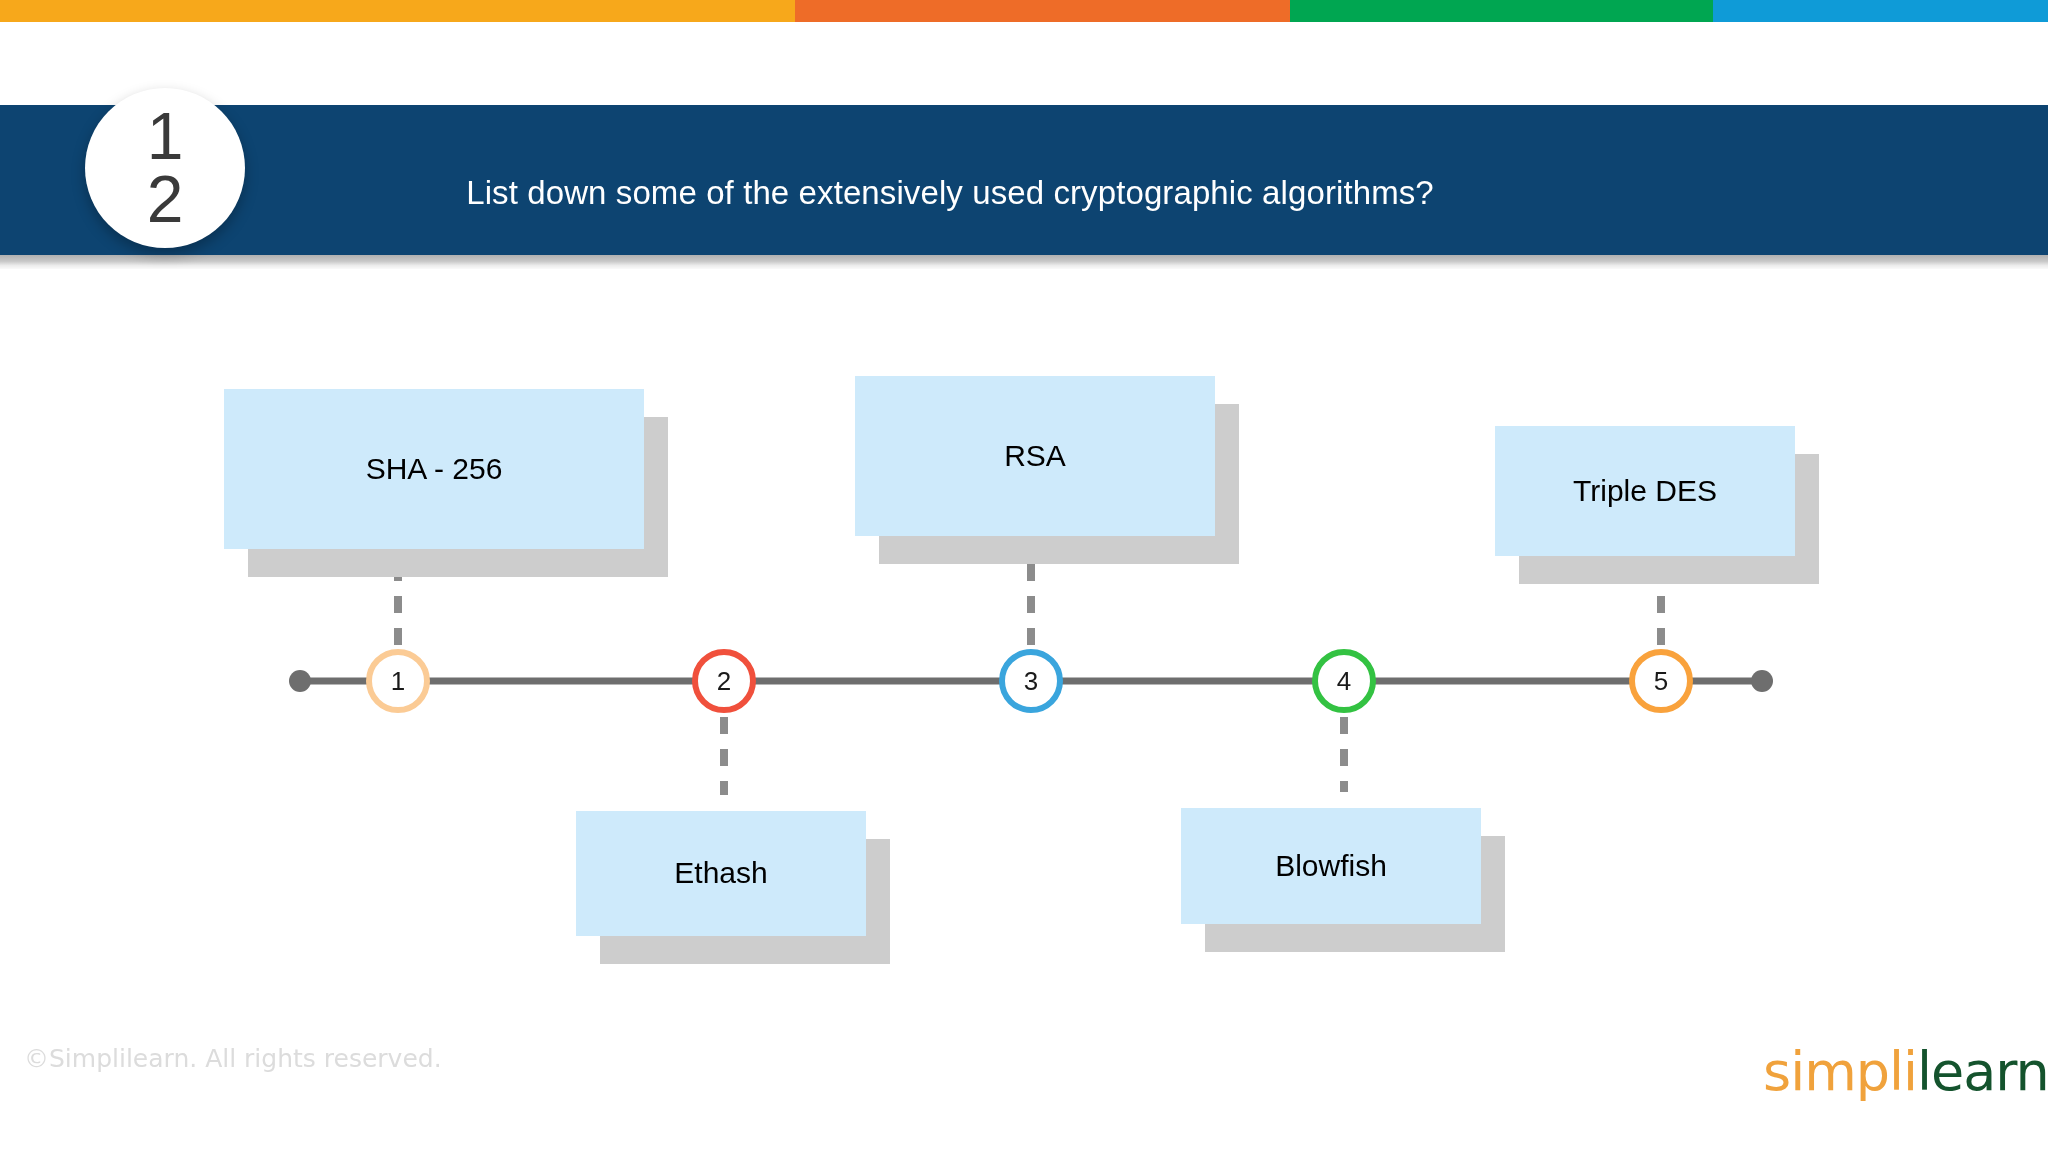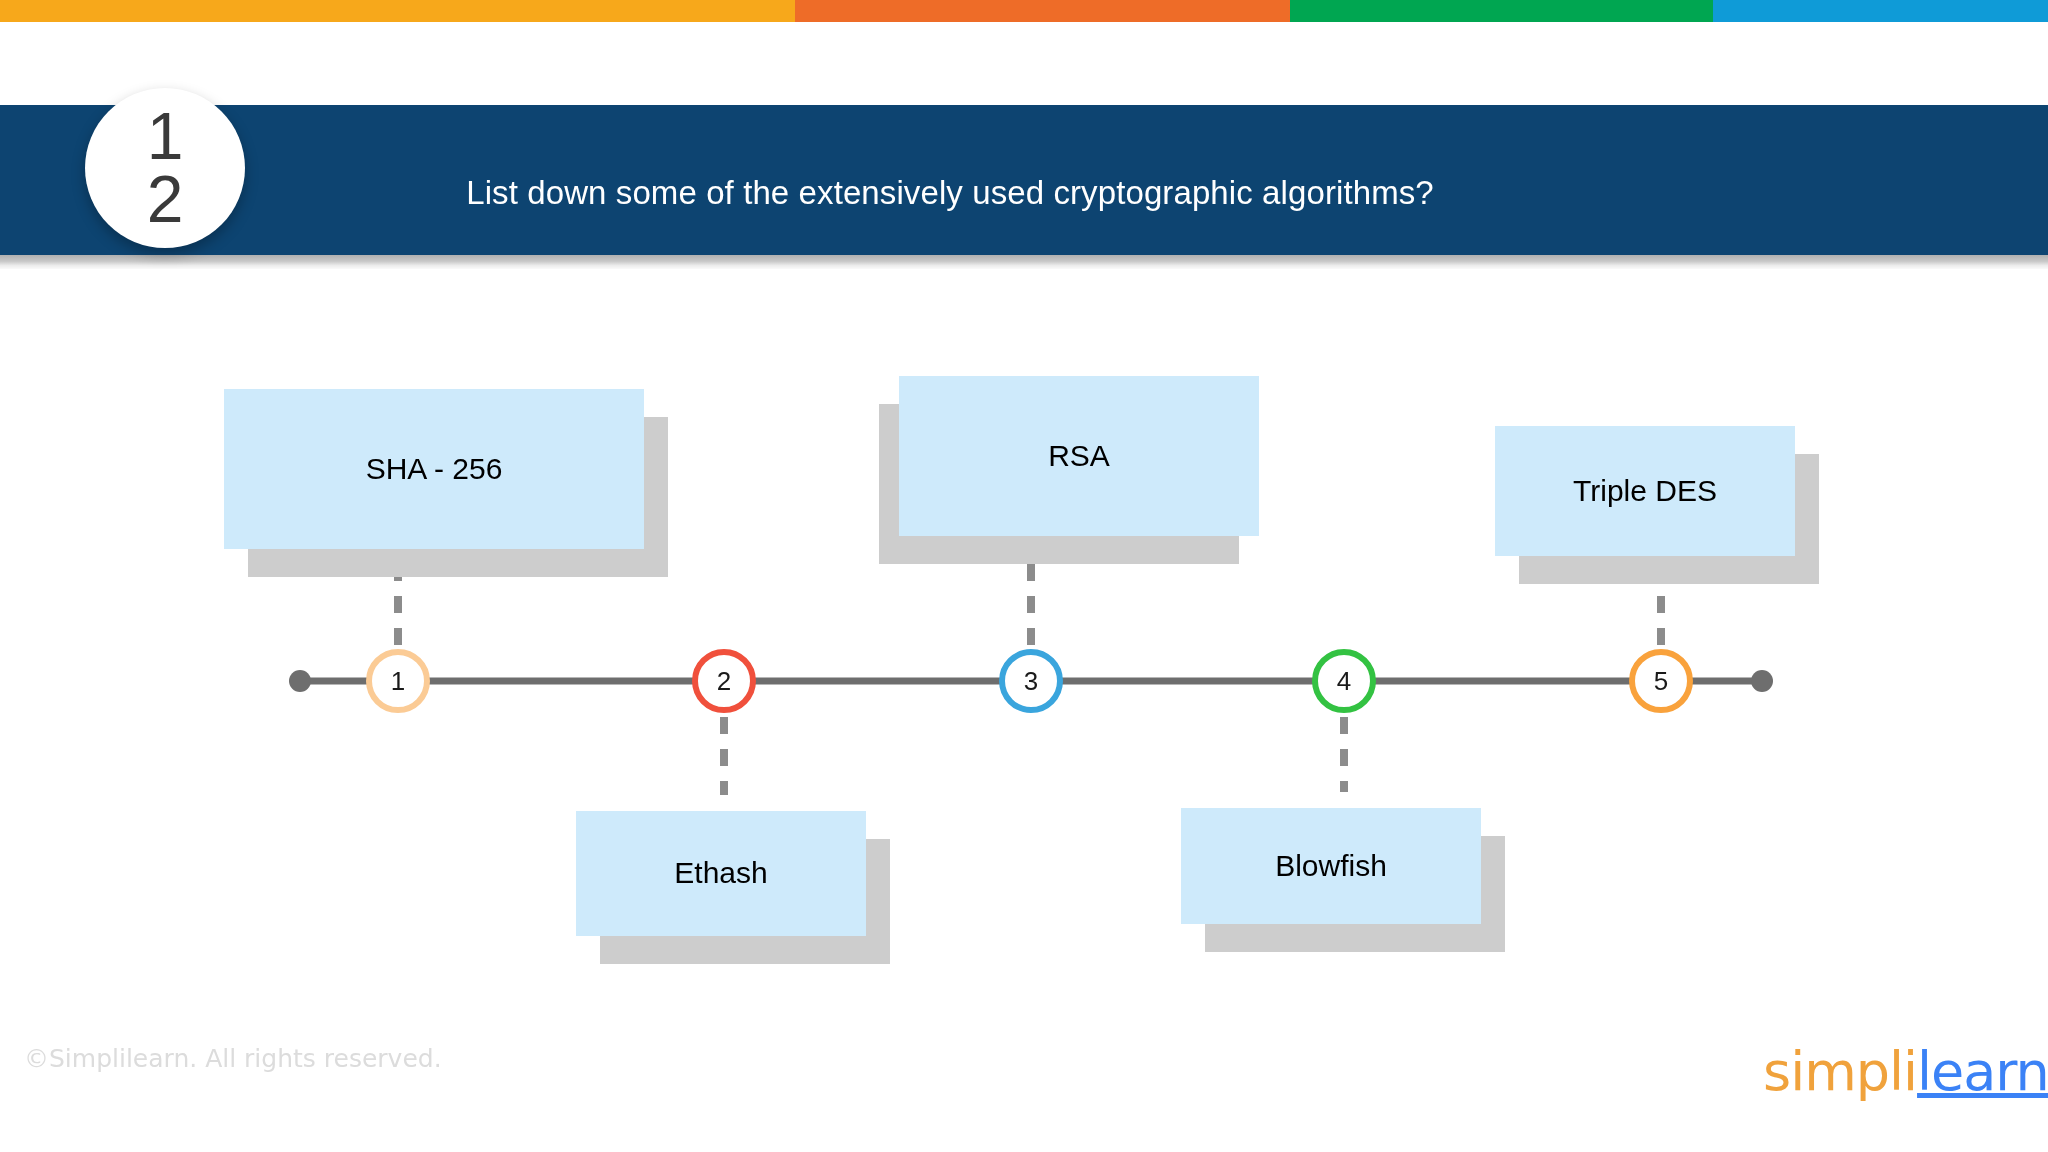--- a/index.html
+++ b/index.html
@@ -156,21 +156,21 @@
     left: 1763px;
     top: 1040px;
     font-size: 54px;
     letter-spacing: -1px;
     font-family: "DejaVu Sans", sans-serif;
     display: flex;
     align-items: flex-start;
   }
   #logo .simpl { color: #f0a23c; }
   #logo .i-dot { color: #f0a23c; }
-  #logo .learn { color: #3b82f6; text-decoration: underline; }
+  #logo .learn { color: #14532d; }
 </style>
 </head>
 <body>
 
 <div id="slide">
 
   <div id="top-strip">
     <div class="seg" style="background:#f7a81b;width:795px;"></div>
     <div class="seg" style="background:#ee6c28;width:495px;"></div>
     <div class="seg" style="background:#00a651;width:423px;"></div>
@@ -219,21 +219,21 @@
 
   <div class="card-wrap" style="left:224px;top:389px;width:420px;height:160px;">
     <div class="card-shadow"></div>
     <div class="card">
       <span>SHA - 256</span>
     </div>
   </div>
 
   <div class="card-wrap" style="left:855px;top:376px;width:360px;height:160px;">
     <div class="card-shadow"></div>
-    <div class="card" style="flex-direction:column;overflow:visible;margin-left:44px;">
+    <div class="card" style="flex-direction:column;overflow:visible;">
       <span>RSA</span>
     </div>
   </div>
 
   <div class="card-wrap" style="left:1495px;top:398px;width:300px;height:130px;margin-top:28px;">
     <div class="card-shadow"></div>
     <div class="card">
       <span>Triple DES</span>
     </div>
   </div>

